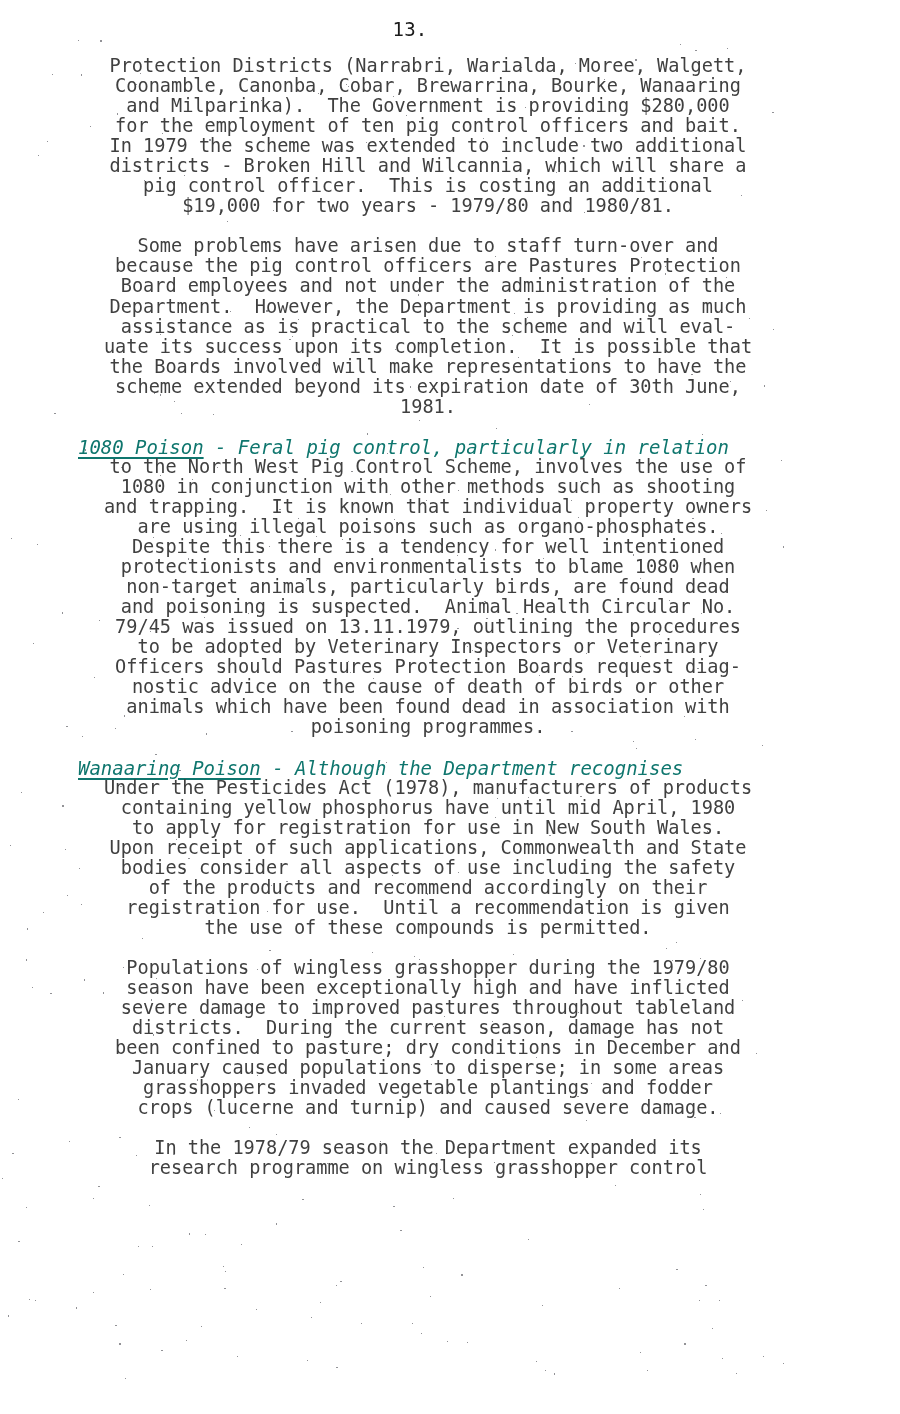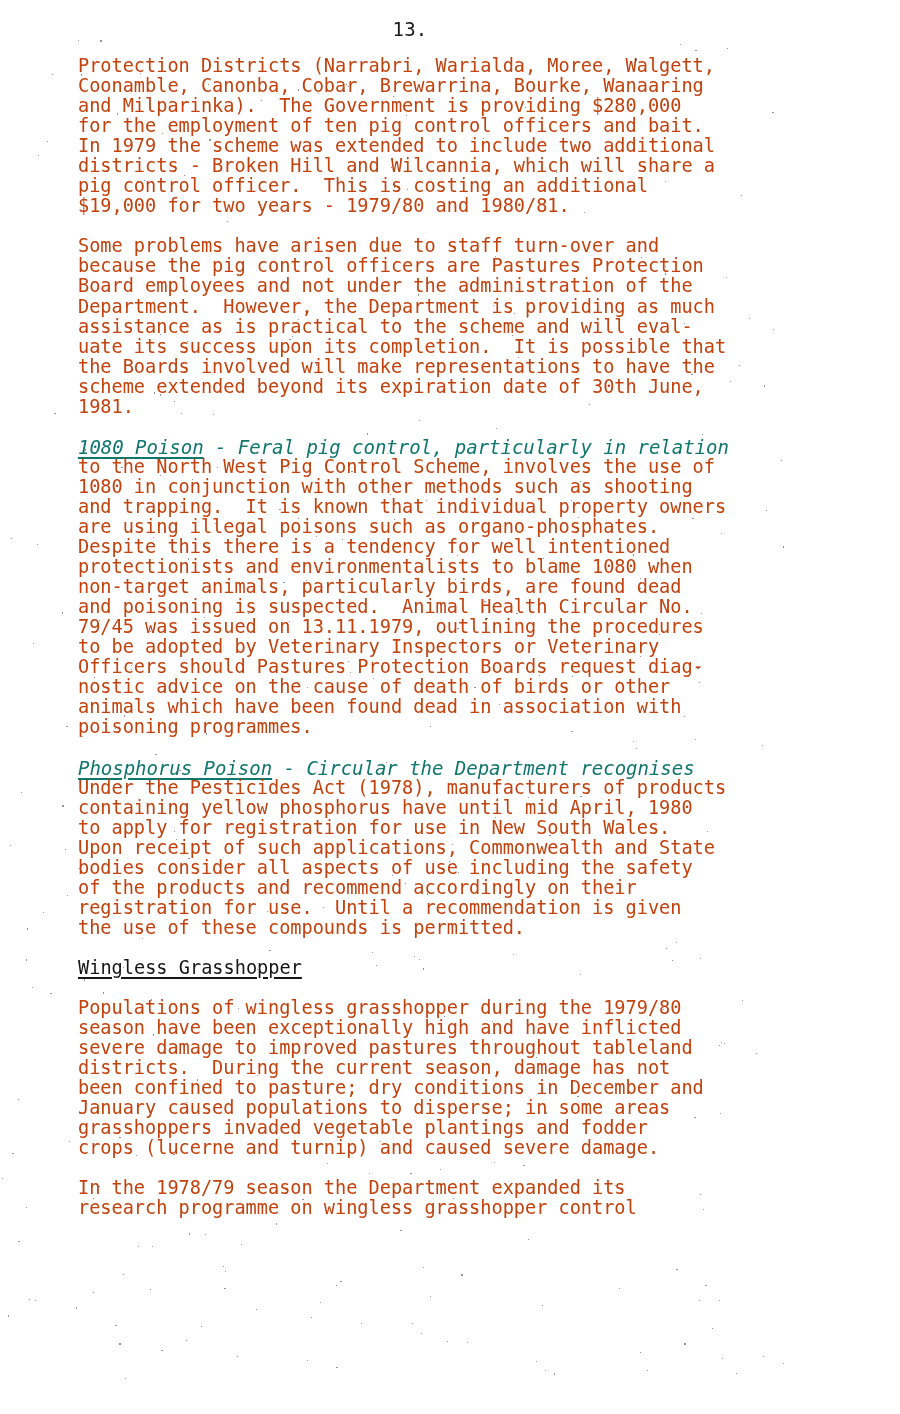--- a/index.html
+++ b/index.html
@@ -48,24 +48,25 @@
     position: absolute;
     top: 56px;
     left: 78px;
     width: 700px;
     z-index: 2;
   }
 
   .para {
     font-size: 18.6px;
     line-height: 20.05px;
-    color: #c2410c;
+    color: #404040;
     white-space: pre;
     letter-spacing: -0.02px;
     margin: 0 0 20px 0;
+    text-align: center;
     -webkit-font-smoothing: none;
   }
 
   .para.tight { margin-bottom: 0; }
 
   .heading-line {
     font-size: 19px;
     line-height: 20.05px;
     color: #0f766e;
     white-space: pre;
@@ -128,34 +129,33 @@
 and poisoning is suspected.  Animal Health Circular No.
 79/45 was issued on 13.11.1979, outlining the procedures
 to be adopted by Veterinary Inspectors or Veterinary
 Officers should Pastures Protection Boards request diag-
 nostic advice on the cause of death of birds or other
 animals which have been found dead in association with
 poisoning programmes.</p>
     </div>
 
     <div>
-      <div class="heading-line"><span class="hd">Phosphorus Poison</span><span> - Circular the Department recognises</span></div>
+      <div class="heading-line"><span class="hd">Wanaaring Poison</span><span> - Although the Department recognises</span></div>
     </div>
 
 
     <p class="para">Under the Pesticides Act (1978), manufacturers of products
 containing yellow phosphorus have until mid April, 1980
 to apply for registration for use in New South Wales.
 Upon receipt of such applications, Commonwealth and State
 bodies consider all aspects of use including the safety
 of the products and recommend accordingly on their
 registration for use.  Until a recommendation is given
 the use of these compounds is permitted.</p>
 
-    <div class="standalone-heading"><span class="hd">Wingless Grasshopper</span></div>
 
     <p class="para">Populations of wingless grasshopper during the 1979/80
 season have been exceptionally high and have inflicted
 severe damage to improved pastures throughout tableland
 districts.  During the current season, damage has not
 been confined to pasture; dry conditions in December and
 January caused populations to disperse; in some areas
 grasshoppers invaded vegetable plantings and fodder
 crops (lucerne and turnip) and caused severe damage.</p>
 

